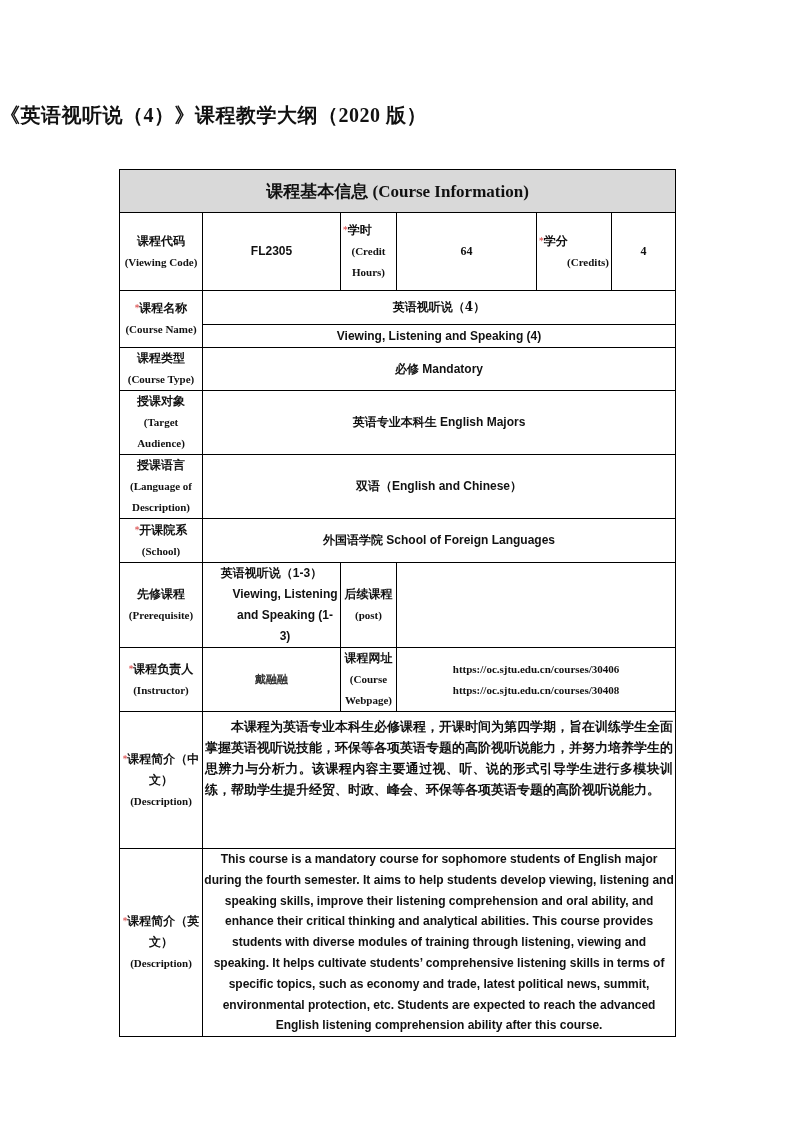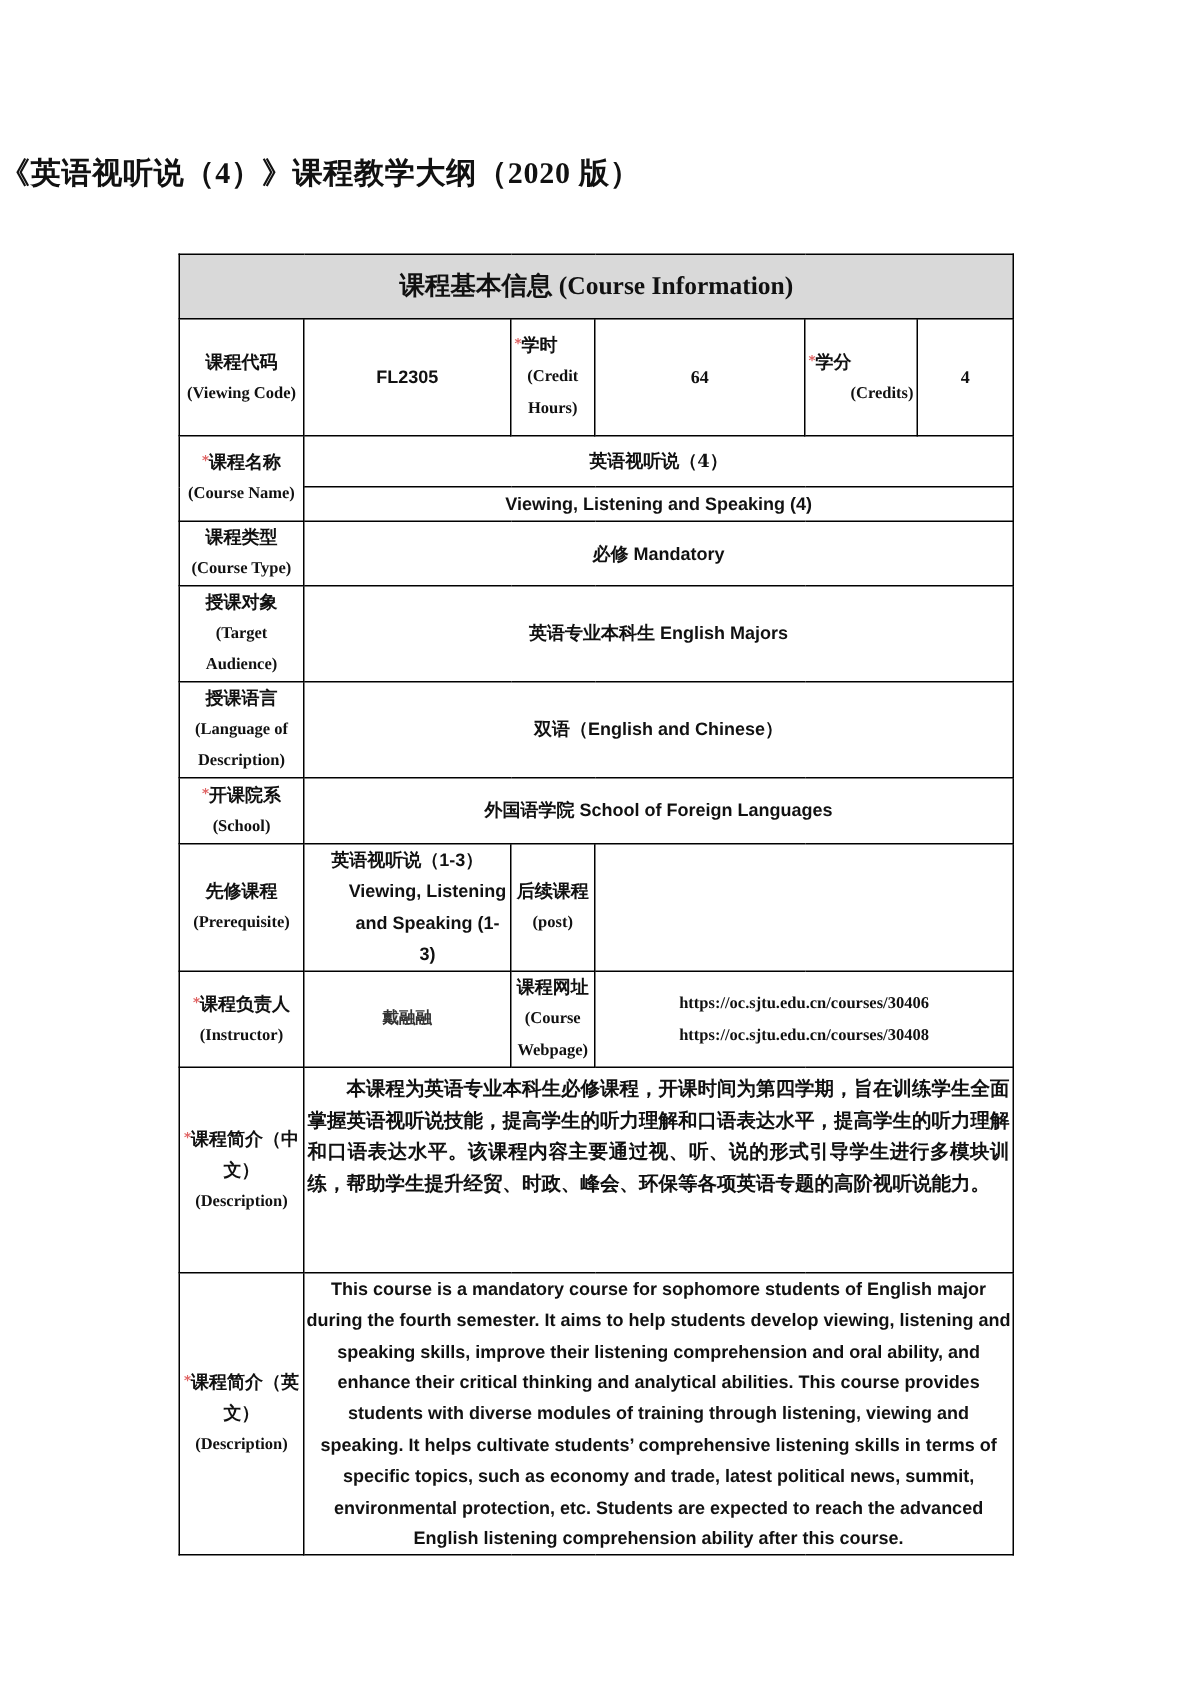--- a/index.html
+++ b/index.html
@@ -141,21 +141,21 @@
       <span class="url">https://oc.sjtu.edu.cn/courses/30408</span>
     </td>
   </tr>
 
   <tr style="height:137px">
     <td class="lbl">
       <span class="star">*</span><span>课程简介（中文）</span>
       <span class="sub">(Description)</span>
     </td>
     <td colspan="5" class="cn-desc">
-      <span class="indent"></span><span>本课程为英语专业本科生必修课程，开课时间为第四学期，旨在训练学生全面掌握英语视听说技能，提高学生的听力理解和口语表达水平，提高学生的听力理解和口语表达水平。该课程内容主要通过视、听、说的形式引导学生进行多模块训练，帮助学生提升经贸、时政、峰会、环保等各项英语专题的高阶视听说能力。</span>
+      <span class="indent"></span><span>本课程为英语专业本科生必修课程，开课时间为第四学期，旨在训练学生全面掌握英语视听说技能，环保等各项英语专题的高阶视听说能力，并努力培养学生的思辨力与分析力。该课程内容主要通过视、听、说的形式引导学生进行多模块训练，帮助学生提升经贸、时政、峰会、环保等各项英语专题的高阶视听说能力。</span>
     </td>
   </tr>
 
   <tr style="height:187px">
     <td class="lbl">
       <span class="star">*</span><span>课程简介（英文）</span>
       <span class="sub">(Description)</span>
     </td>
     <td colspan="5" class="en-desc">This course is a mandatory course for sophomore students of English major during the fourth semester. It aims to help students develop viewing, listening and speaking skills, improve their listening comprehension and oral ability, and enhance their critical thinking and analytical abilities. This course provides students with diverse modules of training through listening, viewing and speaking. It helps cultivate students’ comprehensive listening skills in terms of specific topics, such as economy and trade, latest political news, summit, environmental protection, etc. Students are expected to reach the advanced English listening comprehension ability after this course.</td>
   </tr>

